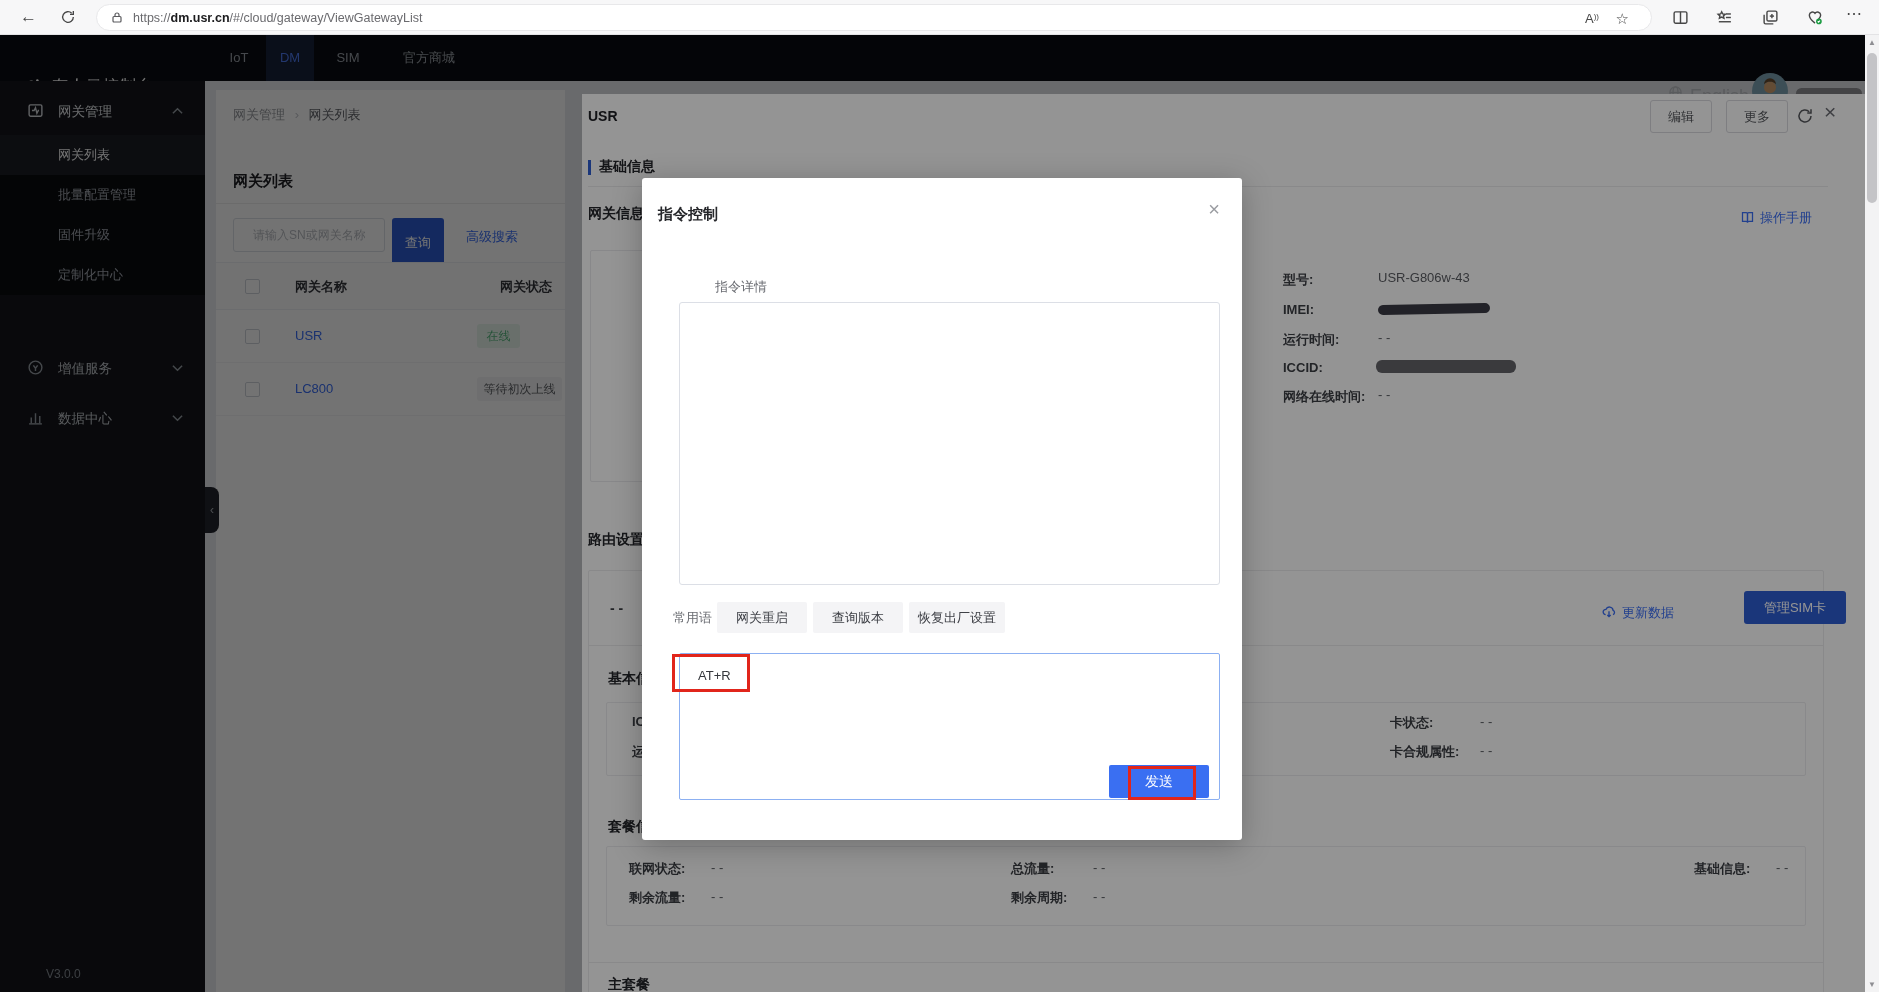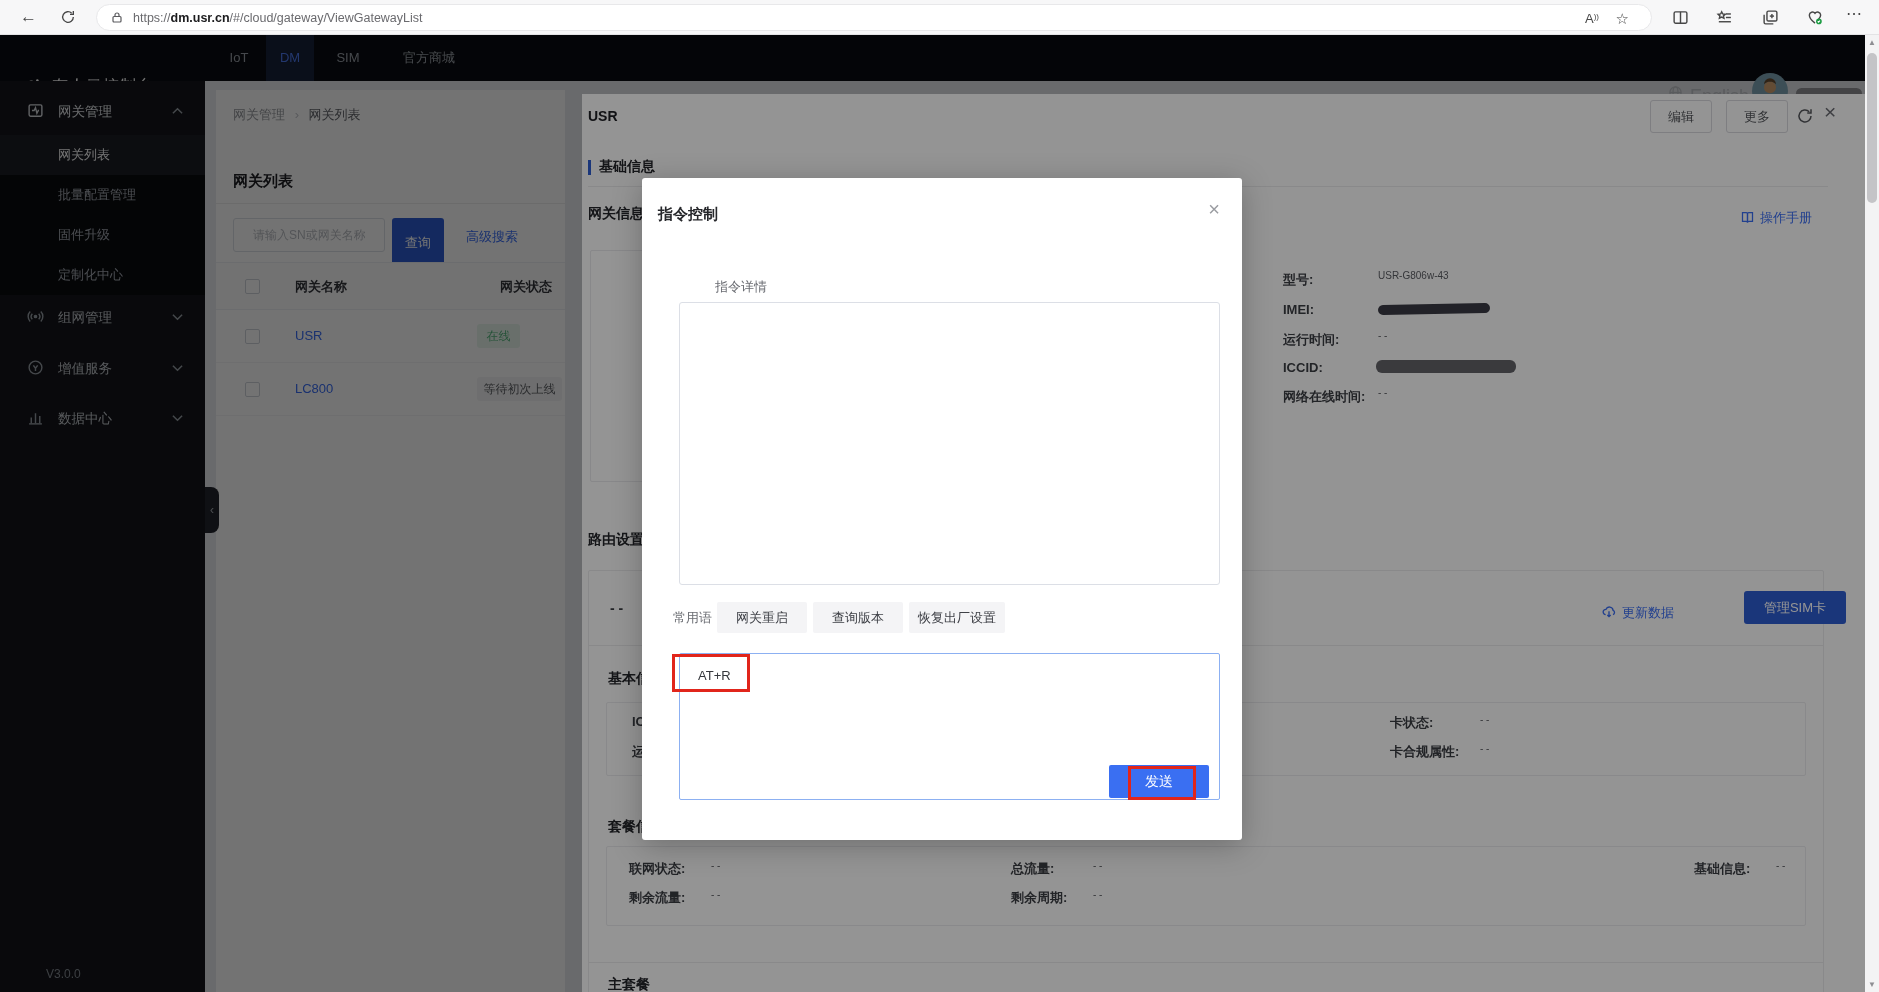--- a/index.html
+++ b/index.html
@@ -54,21 +54,21 @@
   .mask2 { position:absolute; left:0; top:35px; width:1865px; height:957px; background:rgba(0,0,0,0.42); z-index:50; }
 
   
   .drawer { position:absolute; left:582px; top:94px; width:1283px; height:898px; background:#ffffff; z-index:30; overflow:hidden; }
   .d-title { position:absolute; left:6px; top:14px; font-size:14px; font-weight:bold; color:#202126; }
   .btn-outline { position:absolute; width:62px; height:33px; background:#fff; border:1px solid #d9d9de; border-radius:3px; font-size:13px; color:#55575c; cursor:pointer; font-family:"Liberation Sans",sans-serif; }
   .sec-head { position:absolute; font-size:14px; font-weight:bold; color:#25262b; }
   .blue-bar { position:absolute; width:3px; height:15px; background:#2e5dd3; }
   .hr { position:absolute; height:1px; background:#ececee; }
   .f-label { font-size:13px; color:#3c3e44; font-weight:bold; }
-  .f-value { font-size:10px; color:#5b5d63; }
+  .f-value { font-size:13px; color:#5b5d63; }
   .field { position:absolute; white-space:nowrap; }
   .img-box { position:absolute; left:8px; top:156px; width:300px; height:232px; border:1px solid #ebebee; border-radius:2px; }
   .card { position:absolute; left:6px; top:476px; width:1236px; height:430px; border:1px solid #ececee; border-radius:2px; }
   .sub-box { position:absolute; border:1px solid #ededef; border-radius:2px; }
   .redact { position:absolute; border-radius:6px; }
 
   
   .modal { position:absolute; left:642px; top:178px; width:600px; height:662px; background:#ffffff; border-radius:3px; box-shadow:0 6px 30px rgba(0,0,0,0.25); z-index:100; }
   .modal-title { position:absolute; left:16px; top:27px; font-size:15px; font-weight:bold; color:#26272b; }
   .modal-close { position:absolute; right:22px; top:20px; font-size:20px; color:#9a9ca1; cursor:pointer; }
@@ -187,35 +187,20 @@
       <svg width="11" height="8" viewBox="0 0 12 8" fill="none" stroke="#9aa0a8" stroke-width="1.6">
           <path d="M1 6.5L6 1.5L11 6.5"></path>
         </svg>
     </span>
   </div>
   <div class="submenu">
     <div class="sub-item active">网关列表</div>
     <div class="sub-item">批量配置管理</div>
     <div class="sub-item">固件升级</div>
     <div class="sub-item">定制化中心</div>
-  </div>
-  <div class="side-group" style="top:215px;">
-    <span class="gicon icon">
-      <svg width="17" height="17" viewBox="0 0 24 24" fill="none" stroke="#9aa0a8" stroke-width="2">
-          <circle cx="12" cy="12" r="1.6" fill="#9aa0a8"></circle>
-          <path d="M7.5 8a6 6 0 0 0 0 8M16.5 8a6 6 0 0 1 0 8"></path>
-          <path d="M4.5 5a10 10 0 0 0 0 14M19.5 5a10 10 0 0 1 0 14"></path>
-        </svg>
-    </span>
-    <span class="lbl">组网管理</span>
-    <span class="chev icon">
-      <svg width="11" height="8" viewBox="0 0 12 8" fill="none" stroke="#9aa0a8" stroke-width="1.6">
-          <path d="M1 1.5L6 6.5L11 1.5"></path>
-        </svg>
-    </span>
   </div>
   <div class="side-group" style="top:266px;">
     <span class="gicon icon">
       <svg width="17" height="17" viewBox="0 0 24 24" fill="none" stroke="#9aa0a8" stroke-width="2">
           <circle cx="12" cy="12" r="9"></circle>
           <path d="M9 9l3 4 3-4M12 13v4"></path>
         </svg>
     </span>
     <span class="lbl">增值服务</span>
     <span class="chev icon">

